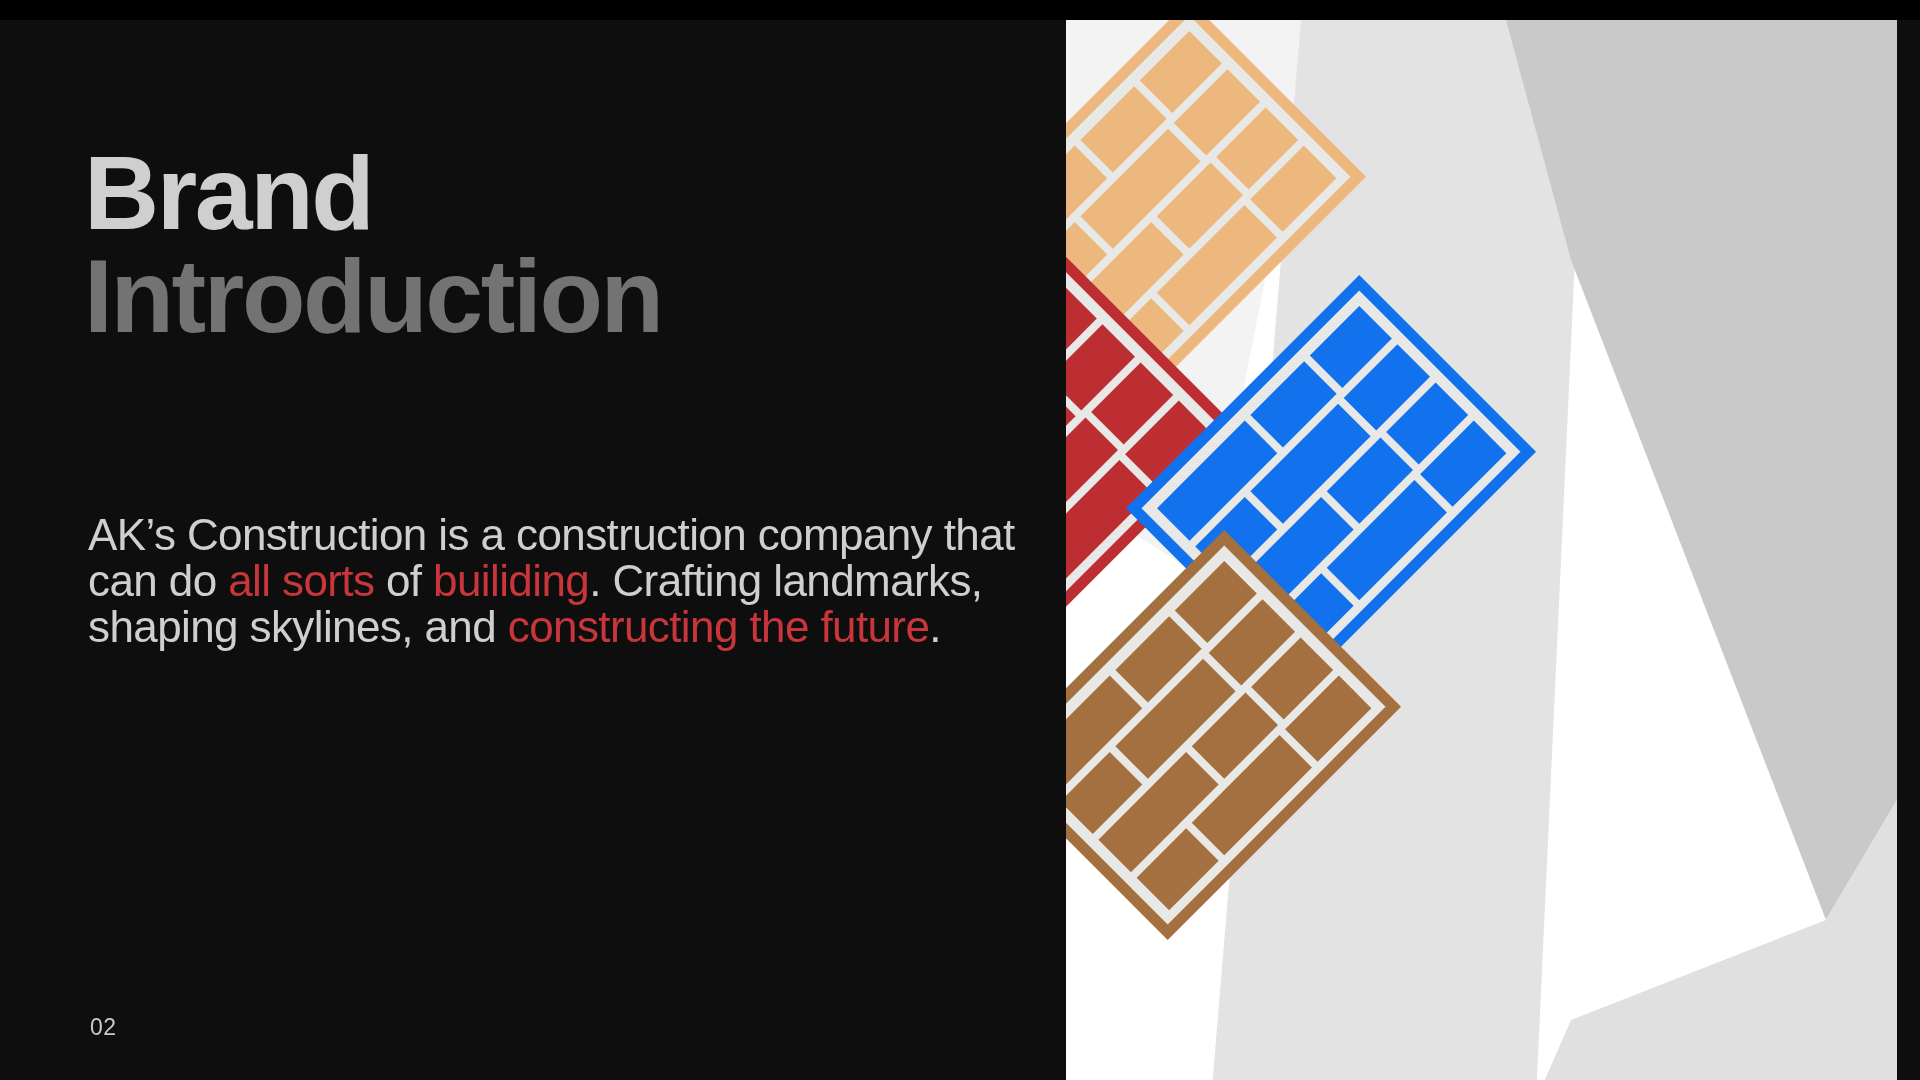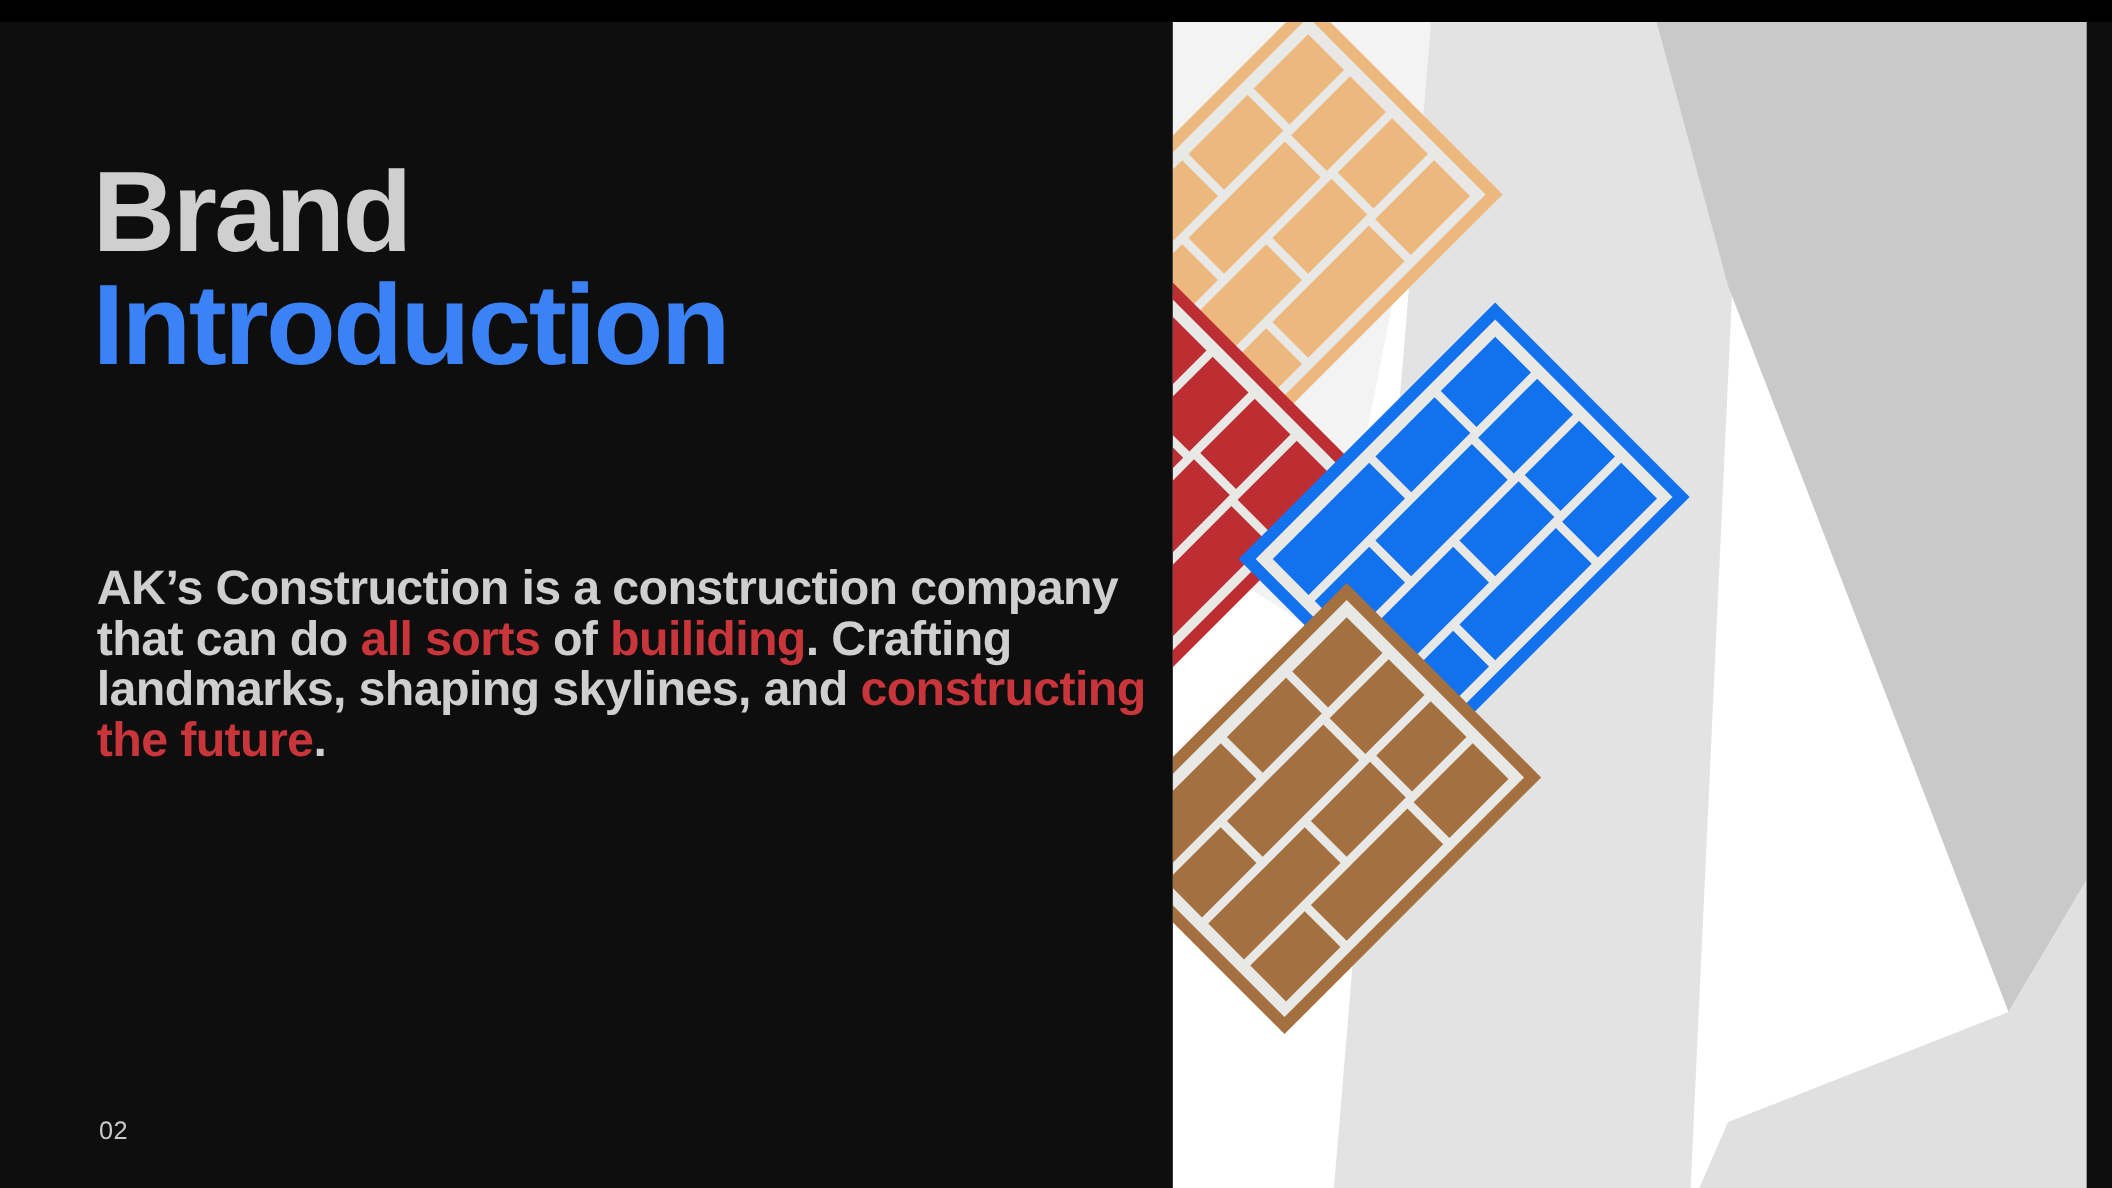--- a/index.html
+++ b/index.html
@@ -33,29 +33,29 @@
     line-height:0.99;
     letter-spacing:-2.4px;
   }
   .title-line {
     display:block;
     font-size:104px;
     font-weight:700;
     white-space:nowrap;
   }
   .title-line.l1 { color:#cfcfcf; }
-  .title-line.l2 { color:#3b82f6; }
+  .title-line.l2 { color:#737373; }
 
   .body-copy {
     position:absolute;
     left:88px; top:492px;
     width:960px;
     font-size:44px;
     line-height:46px;
-    font-weight:700;
+    font-weight:400;
     color:#cfcfcf;
     letter-spacing:-0.6px;
   }
   .body-copy .hl { color:#c8353a; }
 
   .page-number {
     position:absolute;
     left:90px; top:994px;
     font-size:23px;
     font-weight:400;

